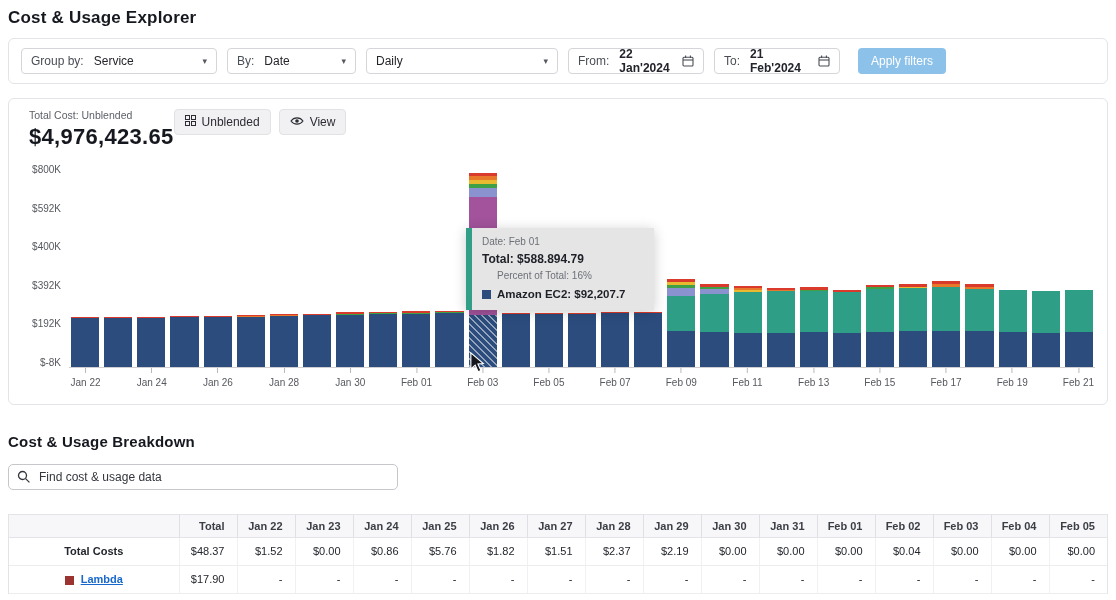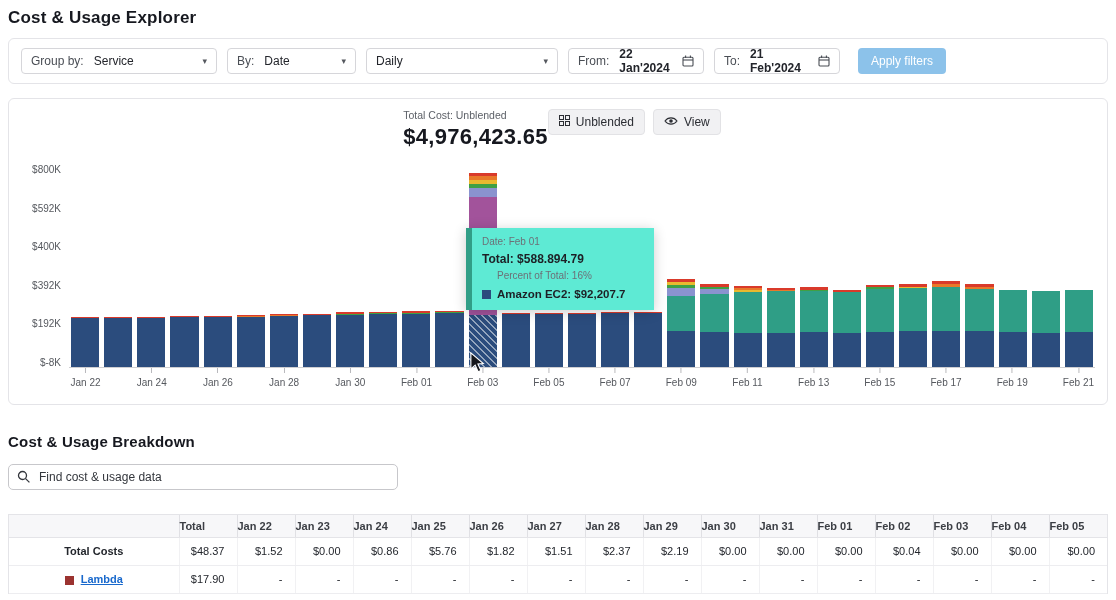--- a/index.html
+++ b/index.html
@@ -27,21 +27,21 @@
   .cal { margin-left:auto; display:flex; }
   .w-group { width:196px; } .w-by { width:129px; } .w-daily { width:192px; }
   .w-from { width:136px; } .w-to { width:126px; }
   .apply-btn {
     margin-left:8px; height:26px; padding:0 13px; border:none; border-radius:4px;
     background:#8cc2ea; color:#fff; font-size:12px; font-family:inherit; cursor:pointer;
   }
 
   
   .chart-card { margin-top:14px; padding:10px 12px 8px; position:relative; }
-  .chart-head { display:flex; justify-content:center; align-items:flex-start;margin-left:8px; }
+  .chart-head { display:flex; justify-content:flex-start; align-items:flex-start;margin-left:8px; }
   .total-label { font-size:10.5px; color:#5d6168; }
   .total-value { font-size:22px; font-weight:bold; color:#16181f; margin-top:3px; letter-spacing:.3px; }
   .chart-actions { display:flex; gap:8px; }
   .ghost-btn {
     display:flex; align-items:center; gap:6px; height:26px; padding:0 10px;
     background:#f1f1f3; border:1px solid #e2e2e5; border-radius:4px;
     font-size:12px; color:#2b2d33; font-family:inherit; cursor:pointer;
   }
   .chart-wrap { display:flex; margin-top:14px; position:relative; }
   .y-axis {
@@ -60,21 +60,21 @@
     content:""; position:absolute; inset:0;
     background:repeating-linear-gradient(45deg, rgba(255,255,255,.5) 0 1.5px, transparent 1.5px 5px);
   }
   .x-axis { position:relative; height:28px; }
   .tick { position:absolute; top:0; transform:translateX(-50%); text-align:center; }
   .tick .dash { width:1px; height:5px; background:#b9b9bd; margin:0 auto; }
   .tick .lbl { font-size:10px; color:#55585e; margin-top:4px; white-space:nowrap; }
 
   .tooltip {
     position:absolute; left:397px; top:64px; width:188px; z-index:10;
-    background:#5eead4; border-left:6px solid #319e87; box-shadow:0 2px 12px rgba(0,0,0,.2);
+    background:#e5e5e5; border-left:6px solid #319e87; box-shadow:0 2px 12px rgba(0,0,0,.2);
     padding:8px 10px 10px;
   }
   .tt-date { font-size:10px; color:#6c7077; }
   .tt-total { font-size:12px; font-weight:bold; color:#1d2026; margin-top:5px; }
   .tt-pct { font-size:10px; color:#6c7077; margin-top:4px;padding-left:15px; }
   .tt-item { display:flex; align-items:center; gap:6px; margin-top:7px; font-size:11.5px; font-weight:bold; color:#1d2026; }
   .tt-swatch { width:9px; height:9px; display:inline-block; background:#2b4c7d; }
 
   
   .search-box { position:relative; width:390px; height:26px; margin-top:2px; }
@@ -82,21 +82,21 @@
     width:100%; height:100%; border:1px solid #c7c7cb; border-radius:5px;
     padding:0 10px 0 30px; font-size:12px; font-family:inherit; color:#2a2d33; outline:none;
   }
   .search-box input::placeholder { color:#33363c; opacity:1; }
   .search-icon { position:absolute; left:9px; top:6px; }
 
   .table-card { margin-top:24px; border:1px solid #e4e4e8; border-bottom:none; overflow:hidden; }
   table { width:100%; border-collapse:collapse; table-layout:fixed; font-size:11px; }
   thead th {
     background:#f7f7f9; height:22px; font-weight:bold; color:#3b3e44;
-    text-align:left; padding:0 12px 0 0; border-left:1px solid #e0e0e4; border-bottom:1px solid #e4e4e8;
+    text-align:right; padding:0 12px 0 0; border-left:1px solid #e0e0e4; border-bottom:1px solid #e4e4e8;
   }
   thead th:first-child { border-left:none; width:170px; }
   tbody td {
     height:28px; text-align:right; padding-right:12px; color:#23262c;
     border-left:1px solid #f1f1f3; border-bottom:1px solid #ededf0; background:#fff;
   }
   tbody td.label-cell { text-align:center; padding-left:12px; border-left:none; }
   .bold-label { font-weight:bold; }
   .link-label { color:#1868cc; text-decoration:underline; font-weight:bold; cursor:pointer; }
   .swatch { display:inline-block; width:9px; height:9px; margin-right:7px; vertical-align:middle; }

